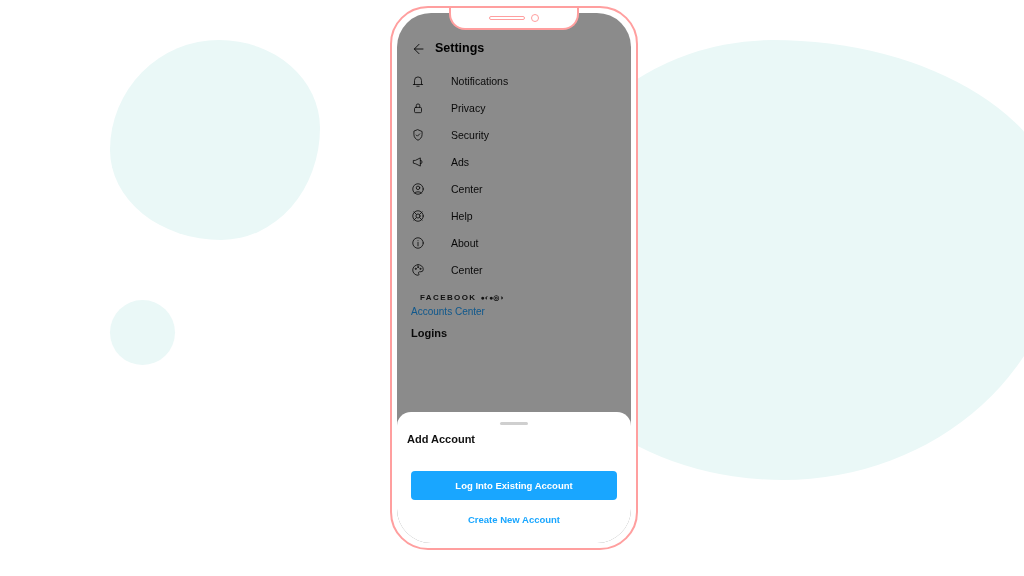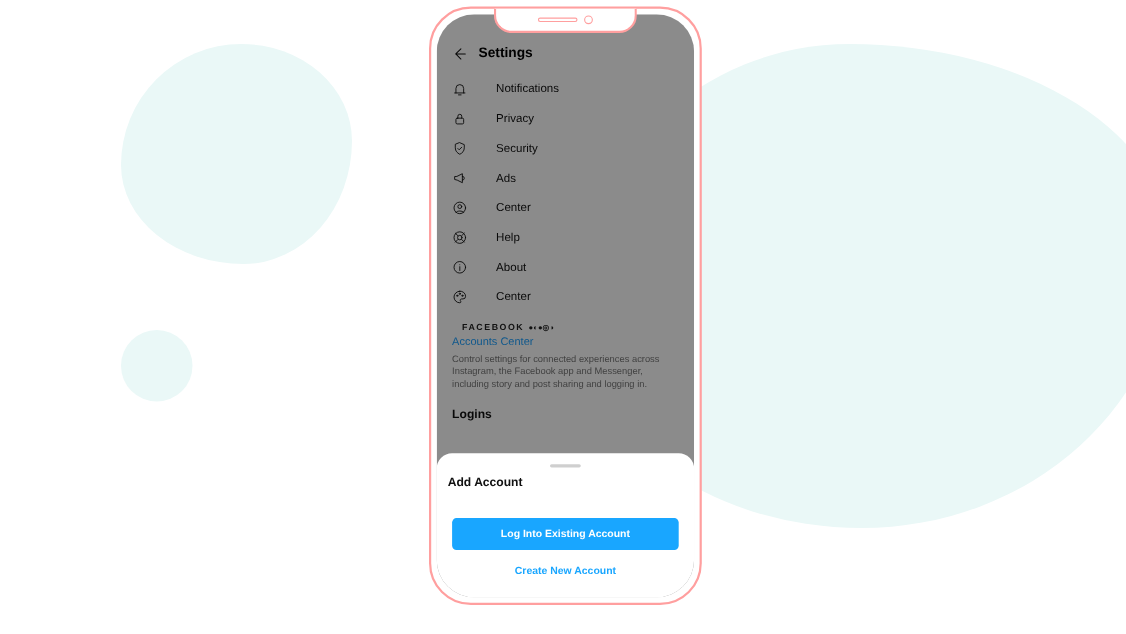--- a/index.html
+++ b/index.html
@@ -138,21 +138,20 @@
             </span>
           <span>Center</span>
         </div>
       </div>
 
       <div class="sep-brand">
         <span>FACEBOOK</span>
         <span class="brand-icons">●◐●◎◑</span>
       </div>
       <div class="ac-link">Accounts Center</div>
-      <div class="ac-desc">Control settings for connected experiences across Instagram, the Facebook app and Messenger, including story and post sharing and logging in.</div>
       <div class="section-h">Logins</div>
     </div>
 
     <div class="overlay-dim"></div>
 
     <div class="sheet">
       <div class="grab"></div>
       <div class="sheet-title">Add Account</div>
       <div class="btn-primary">Log Into Existing Account</div>
       <div class="btn-secondary">Create New Account</div>

